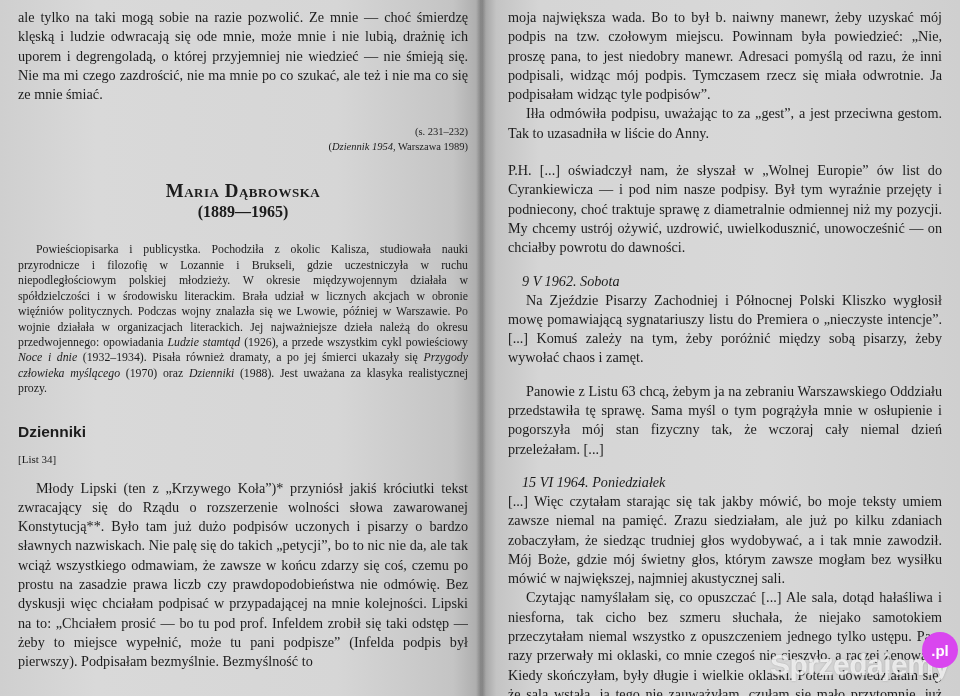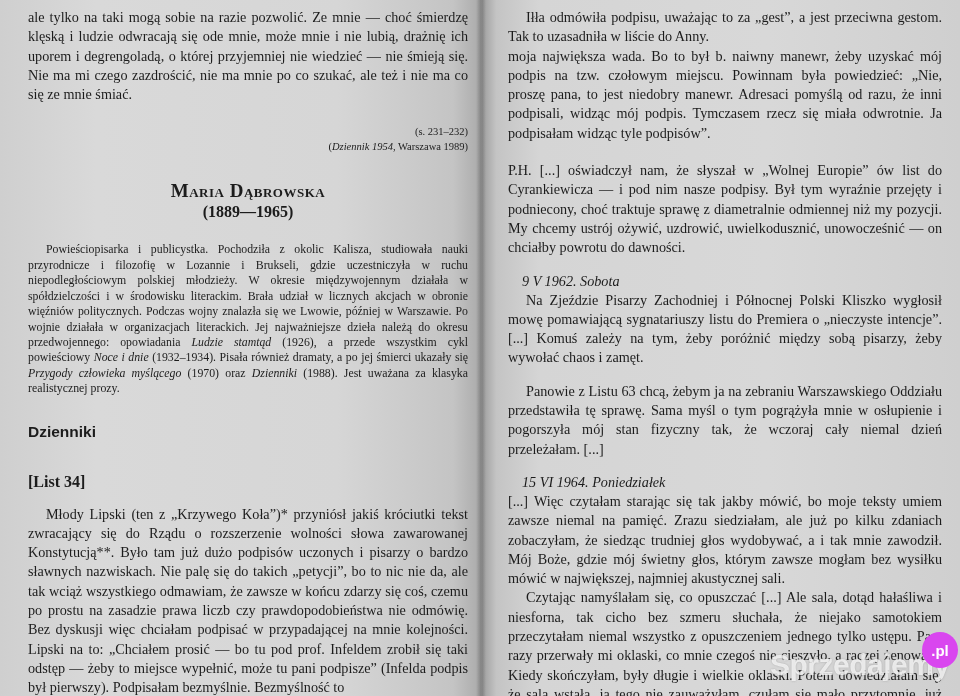--- a/index.html
+++ b/index.html
@@ -9,21 +9,21 @@
       font-family: "Liberation Serif", "DejaVu Serif", serif;
       color: #1c1c1c;
     }
     .spread { position: relative; width: 960px; height: 696px; display: flex; }
     .page {
       position: relative; height: 696px; overflow: hidden; box-sizing: border-box;
     }
     .page-left {
       width: 482px;
       background: linear-gradient(90deg, #cfcfcf 0%, #d9d9d9 20%, #d6d6d6 70%, #c4c4c4 94%, #a9a9a9 100%);
-      padding: 8px 14px 0 28px;
+      padding: 8px 14px 0 18px;
     }
     .page-right {
       width: 478px;
       background: linear-gradient(90deg, #9d9d9d 0%, #c4c4c4 3%, #d5d5d5 12%, #d8d8d8 60%, #cfcfcf 100%);
       padding: 8px 18px 0 26px;
     }
     .gutter-shadow {
       position: absolute; left: 476px; top: 0; width: 10px; height: 696px;
       background: linear-gradient(90deg, rgba(60,60,60,0) 0%, rgba(60,60,60,0.35) 50%, rgba(60,60,60,0) 100%);
       pointer-events: none;
@@ -34,21 +34,21 @@
     .citation { text-align: right; font-size: 10.5px; line-height: 15px; margin-top: 20px; }
     .citation i { font-style: italic; }
     .author-heading {
       text-align: center; margin-top: 26px;
       font-size: 19px; font-weight: bold; letter-spacing: 0.5px;
       font-variant: small-caps; line-height: 22px;
     }
     .author-years { text-align: center; font-size: 16px; font-weight: bold; line-height: 20px; }
     .bio { font-size: 11.8px; line-height: 15.4px; text-align: justify; margin-top: 20px; }
     .section-title { font-size: 15.5px; font-weight: bold; margin-top: 26px; font-family: "Liberation Sans", "DejaVu Sans", sans-serif; }
-    .list-title { font-size: 16px; font-weight: bold; margin-top: 32px; }
+    .list-title { font-size: 11px; font-weight: normal; margin-top: 12px; }
     .entry-date { font-style: italic; font-size: 14.2px; line-height: 19px; }
     .entry { margin-top: 14px; }
     .entry-left .entry-date { padding-left: 18px; }
     .entry-right .entry-date { padding-left: 14px; }
     em { font-style: italic; }
     .watermark {
       position: absolute; left: 770px; top: 648px;
       display: flex; align-items: center;
     }
     .wm-text {
@@ -86,22 +86,22 @@
     <div class="section-title">Dzienniki</div>
     <div class="list-title">[List 34]</div>
 
     <div class="entry entry-left">
       <p class="body-text indent">Młody Lipski (ten z „Krzywego Koła”)* przyniósł jakiś króciutki tekst zwracający się do Rządu o rozszerzenie wolności słowa zawarowanej Konstytucją**. Było tam już dużo podpisów uczonych i pisarzy o bardzo sławnych nazwiskach. Nie palę się do takich „petycji”, bo to nic nie da, ale tak wciąż wszystkiego odmawiam, że zawsze w końcu zdarzy się coś, czemu po prostu na zasadzie prawa liczb czy prawdopodobieństwa nie odmówię. Bez dyskusji więc chciałam podpisać w przypadającej na mnie kolejności. Lipski na to: „Chciałem prosić — bo tu pod prof. Infeldem zrobił się taki odstęp — żeby to miejsce wypełnić, może tu pani podpisze” (Infelda podpis był pierwszy). Podpisałam bezmyślnie. Bezmyślność to</p>
     </div>
 
   </div>
 
   <div class="page page-right">
+    <p class="body-text">moja największa wada. Bo to był b. naiwny manewr, żeby uzyskać mój podpis na tzw. czołowym miejscu. Powinnam była powiedzieć: „Nie, proszę pana, to jest niedobry manewr. Adresaci pomyślą od razu, że inni podpisali, widząc mój podpis. Tymczasem rzecz się miała odwrotnie. Ja podpisałam widząc tyle podpisów”.</p>
     <p class="body-text indent">Iłła odmówiła podpisu, uważając to za „gest”, a jest przeciwna gestom. Tak to uzasadniła w liście do Anny.</p>
-    <p class="body-text">moja największa wada. Bo to był b. naiwny manewr, żeby uzyskać mój podpis na tzw. czołowym miejscu. Powinnam była powiedzieć: „Nie, proszę pana, to jest niedobry manewr. Adresaci pomyślą od razu, że inni podpisali, widząc mój podpis. Tymczasem rzecz się miała odwrotnie. Ja podpisałam widząc tyle podpisów”.</p>
 
     <div class="entry entry-right" style="margin-top:18px">
       <p class="body-text">P.H. [...] oświadczył nam, że słyszał w „Wolnej Europie” ów list do Cyrankiewicza — i pod nim nasze podpisy. Był tym wyraźnie przejęty i podniecony, choć traktuje sprawę z diametralnie odmiennej niż my pozycji. My chcemy ustrój ożywić, uzdrowić, uwielkodusznić, unowocześnić — on chciałby powrotu do dawności.</p>
     </div>
 
     <div class="entry entry-right">
       <div class="entry-date">9 V 1962. Sobota</div>
       <p class="body-text indent">Na Zjeździe Pisarzy Zachodniej i Północnej Polski Kliszko wygłosił mowę pomawiającą sygnatariuszy listu do Premiera o „nieczyste intencje”. [...] Komuś zależy na tym, żeby poróżnić między sobą pisarzy, żeby wywołać chaos i zamęt.</p>
     </div>
 

